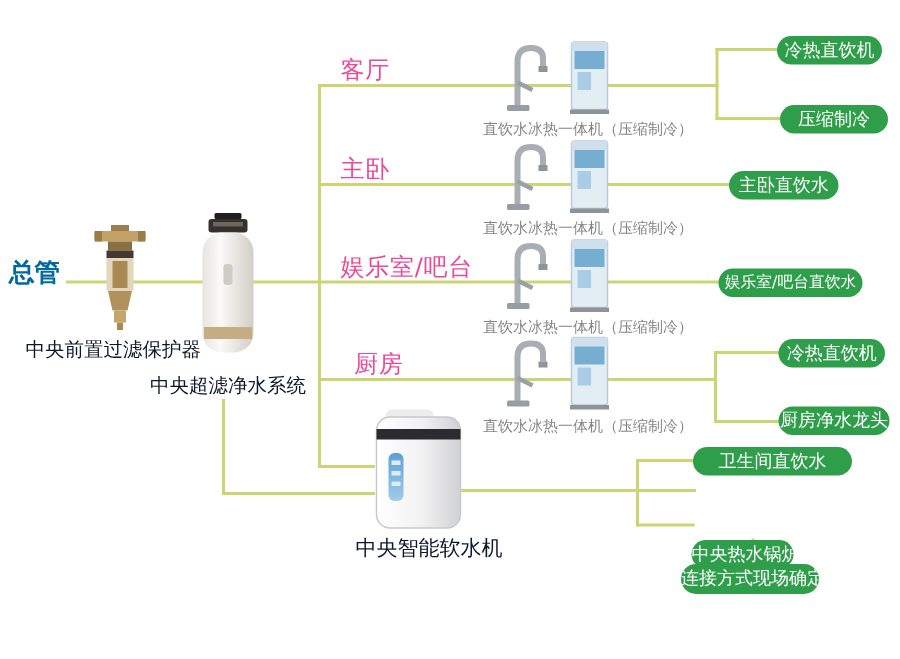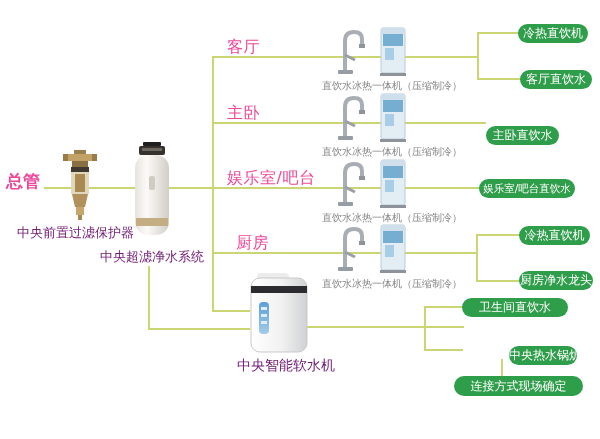--- a/index.html
+++ b/index.html
@@ -20,25 +20,25 @@
   .room{
     position:absolute;font-size:16px;color:#ec4899;font-weight:500;
     white-space:nowrap;letter-spacing:0.5px;
   }
   
   .cap{
     position:absolute;font-size:10px;color:#858585;white-space:nowrap;
   }
   
   .devlabel{
-    position:absolute;font-size:13px;color:#701a75;white-space:nowrap;
+    position:absolute;font-size:13px;color:#0f172a;white-space:nowrap;
   }
   .mainlabel{
     position:absolute;left:6px;top:170px;font-size:17px;font-weight:bold;
-    color:#ec4899;white-space:nowrap;
+    color:#0369a1;white-space:nowrap;
   }
   .dev{position:absolute;}
 </style>
 </head>
 <body>
 
 <div id="diagram">
 
   <div class="hl" style="left:44px;top:187px;width:436px;"></div>
   <div class="vl" style="left:212px;top:56px;height:256px;"></div>
@@ -129,36 +129,36 @@
     <path d="M14 28 L24 33" stroke="#9aa0a7" stroke-width="3"></path>
     <rect x="7" y="43" width="15" height="4" rx="1" fill="#979da4"></rect>
     <rect x="50" y="1" width="24" height="45" rx="2" fill="#e3edf4" stroke="#b9cbd8" stroke-width="1"></rect>
     <rect x="50" y="1" width="24" height="6" fill="#cfe0ec"></rect>
     <rect x="52" y="7" width="20" height="12" fill="#76aed2"></rect>
     <rect x="54" y="21" width="9" height="12" fill="#a9cde6"></rect>
     <rect x="49" y="46" width="26" height="3" fill="#8d9399"></rect>
   </svg>
   <div class="cap" style="left:322px;top:79px;">直饮水冰热一体机（压缩制冷）</div>
   <div class="tag" style="left:518px;top:24px;width:70px;">冷热直饮机</div>
-  <div class="tag" style="left:520px;top:70px;width:72px;">客厅直饮水</div>
+  <div class="tag" style="left:520px;top:70px;width:72px;">压缩制冷</div>
 
   <div class="room" style="left:227px;top:103px;">主卧</div>
   <svg class="dev" style="left:331px;top:93px;" width="82" height="50" viewBox="0 0 82 50">
     <path d="M14 44 L14 14 Q14 5 23 5 Q31 5 31 12 L31 17" fill="none" stroke="#a9aeb5" stroke-width="4"></path>
     <rect x="28" y="17" width="6" height="4" fill="#8f949b"></rect>
     <path d="M14 28 L24 33" stroke="#9aa0a7" stroke-width="3"></path>
     <rect x="7" y="43" width="15" height="4" rx="1" fill="#979da4"></rect>
     <rect x="50" y="1" width="24" height="45" rx="2" fill="#e3edf4" stroke="#b9cbd8" stroke-width="1"></rect>
     <rect x="50" y="1" width="24" height="6" fill="#cfe0ec"></rect>
     <rect x="52" y="7" width="20" height="12" fill="#76aed2"></rect>
     <rect x="54" y="21" width="9" height="12" fill="#a9cde6"></rect>
     <rect x="49" y="46" width="26" height="3" fill="#8d9399"></rect>
   </svg>
   <div class="cap" style="left:322px;top:145px;">直饮水冰热一体机（压缩制冷）</div>
-  <div class="tag" style="left:486px;top:126px;width:73px;">主卧直饮水</div>
+  <div class="tag" style="left:486px;top:114px;width:73px;">主卧直饮水</div>
 
   <div class="room" style="left:227px;top:168px;">娱乐室/吧台</div>
   <svg class="dev" style="left:331px;top:159px;" width="82" height="50" viewBox="0 0 82 50">
     <path d="M14 44 L14 14 Q14 5 23 5 Q31 5 31 12 L31 17" fill="none" stroke="#a9aeb5" stroke-width="4"></path>
     <rect x="28" y="17" width="6" height="4" fill="#8f949b"></rect>
     <path d="M14 28 L24 33" stroke="#9aa0a7" stroke-width="3"></path>
     <rect x="7" y="43" width="15" height="4" rx="1" fill="#979da4"></rect>
     <rect x="50" y="1" width="24" height="45" rx="2" fill="#e3edf4" stroke="#b9cbd8" stroke-width="1"></rect>
     <rect x="50" y="1" width="24" height="6" fill="#cfe0ec"></rect>
     <rect x="52" y="7" width="20" height="12" fill="#76aed2"></rect>
@@ -178,16 +178,16 @@
     <rect x="50" y="1" width="24" height="6" fill="#cfe0ec"></rect>
     <rect x="52" y="7" width="20" height="12" fill="#76aed2"></rect>
     <rect x="54" y="21" width="9" height="12" fill="#a9cde6"></rect>
     <rect x="49" y="46" width="26" height="3" fill="#8d9399"></rect>
   </svg>
   <div class="cap" style="left:322px;top:277px;">直饮水冰热一体机（压缩制冷）</div>
   <div class="tag" style="left:519px;top:226px;width:71px;">冷热直饮机</div>
   <div class="tag" style="left:519px;top:271px;width:74px;">厨房净水龙头</div>
 
   <div class="tag" style="left:462px;top:298px;width:106px;">卫生间直饮水</div>
-  <div class="tag" style="left:461px;top:346px;width:68px;margin-left:48px;">中央热水锅炉</div>
-  <div class="tag" style="left:454px;top:376px;width:129px;height:20px;line-height:20px;">连接方式现场确定</div>
+  <div class="tag" style="left:461px;top:360px;width:68px;">中央热水锅炉</div>
+  <div class="tag" style="left:454px;top:376px;width:92px;height:20px;line-height:20px;font-family:Liberation Mono, monospace;">连接方式现场确定</div>
 
 </div>
 
 </body></html>

